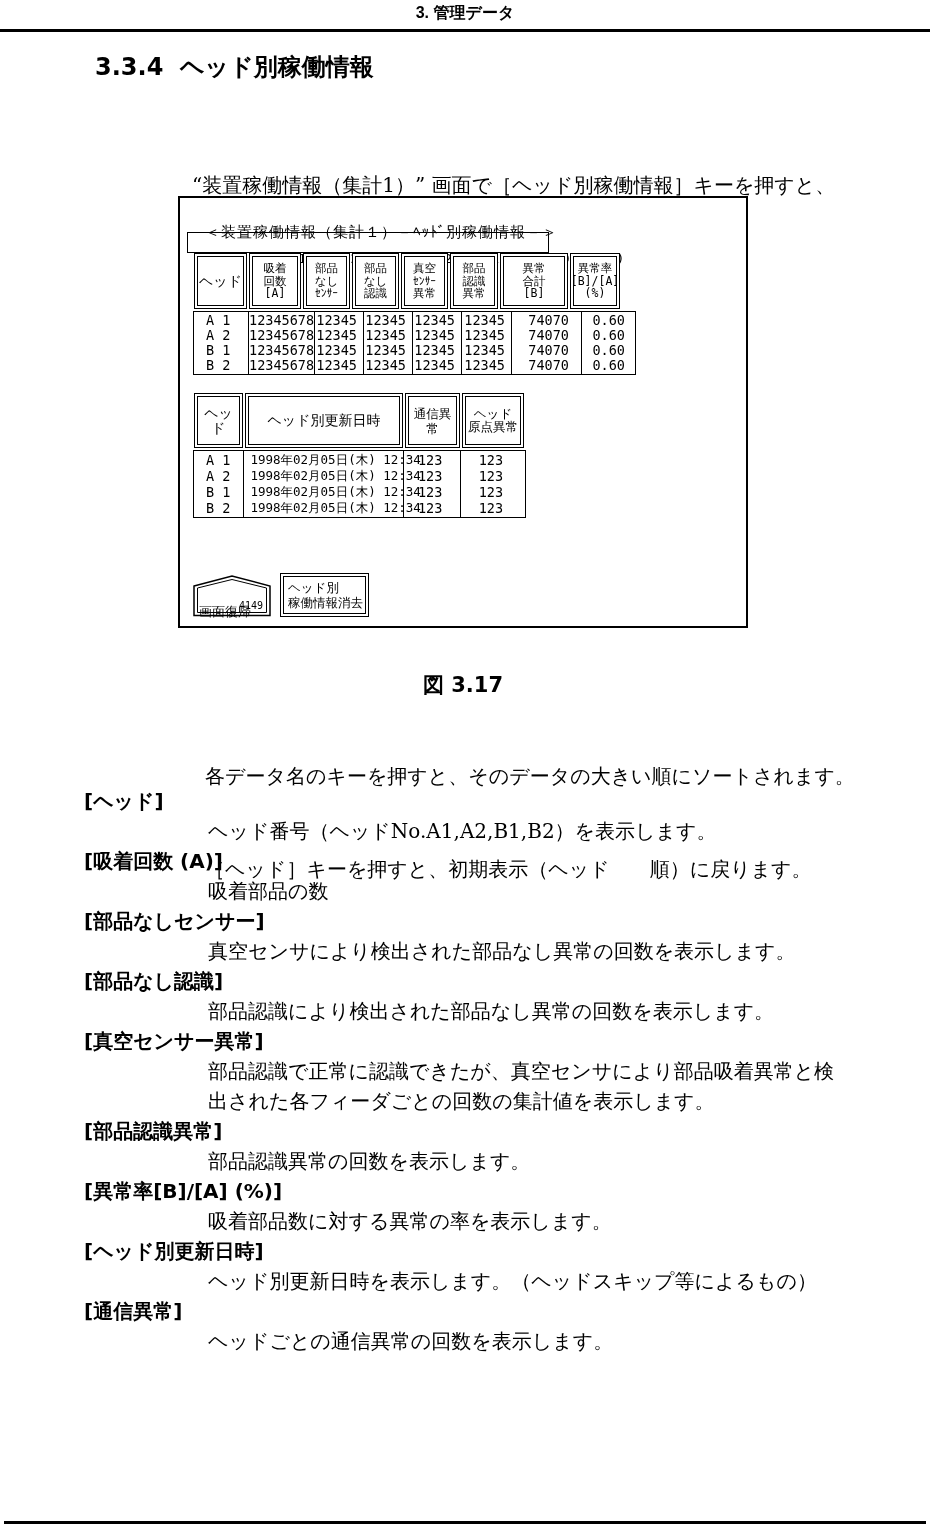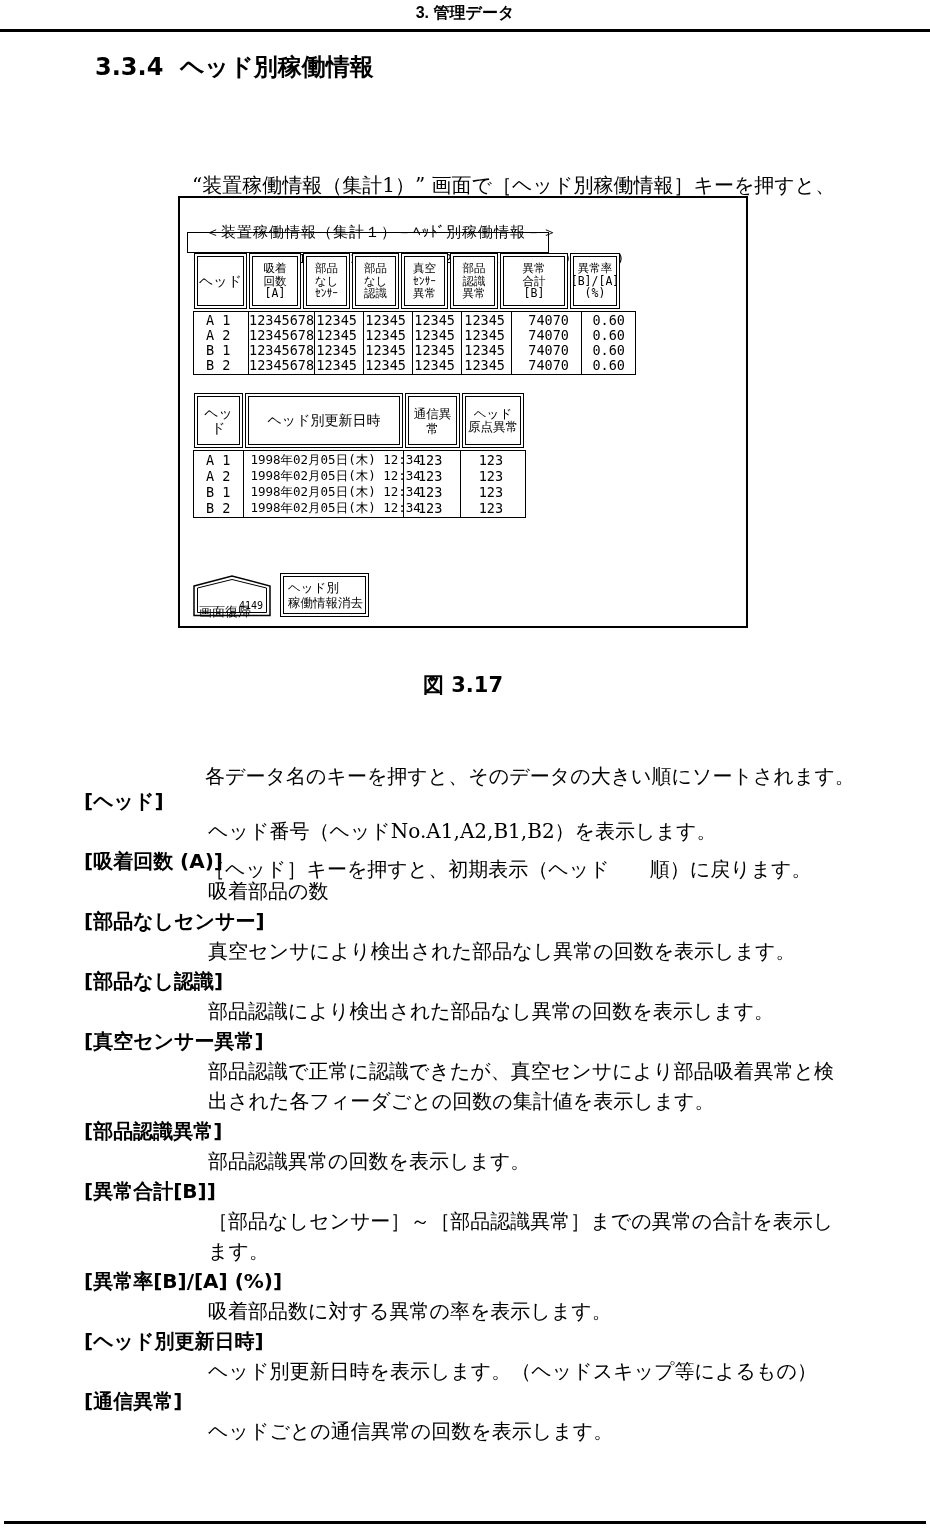--- a/index.html
+++ b/index.html
@@ -284,25 +284,20 @@
   <div class="def">
     <div class="def-label">[真空センサー異常]</div>
     <div class="def-line">部品認識で正常に認識できたが、真空センサにより部品吸着異常と検</div>
     <div class="def-line">出された各フィーダごとの回数の集計値を表示します。</div>
   </div>
   <div class="def">
     <div class="def-label">[部品認識異常]</div>
     <div class="def-line">部品認識異常の回数を表示します。</div>
   </div>
   <div class="def">
-    <div class="def-label">[異常合計[B]]</div>
-    <div class="def-line">［部品なしセンサー］～［部品認識異常］までの異常の合計を表示し</div>
-    <div class="def-line">ます。</div>
-  </div>
-  <div class="def">
     <div class="def-label">[異常率[B]/[A] (%)]</div>
     <div class="def-line">吸着部品数に対する異常の率を表示します。</div>
   </div>
   <div class="def">
     <div class="def-label">[ヘッド別更新日時]</div>
     <div class="def-line">ヘッド別更新日時を表示します。（ヘッドスキップ等によるもの）</div>
   </div>
   <div class="def">
     <div class="def-label">[通信異常]</div>
     <div class="def-line">ヘッドごとの通信異常の回数を表示します。</div>

